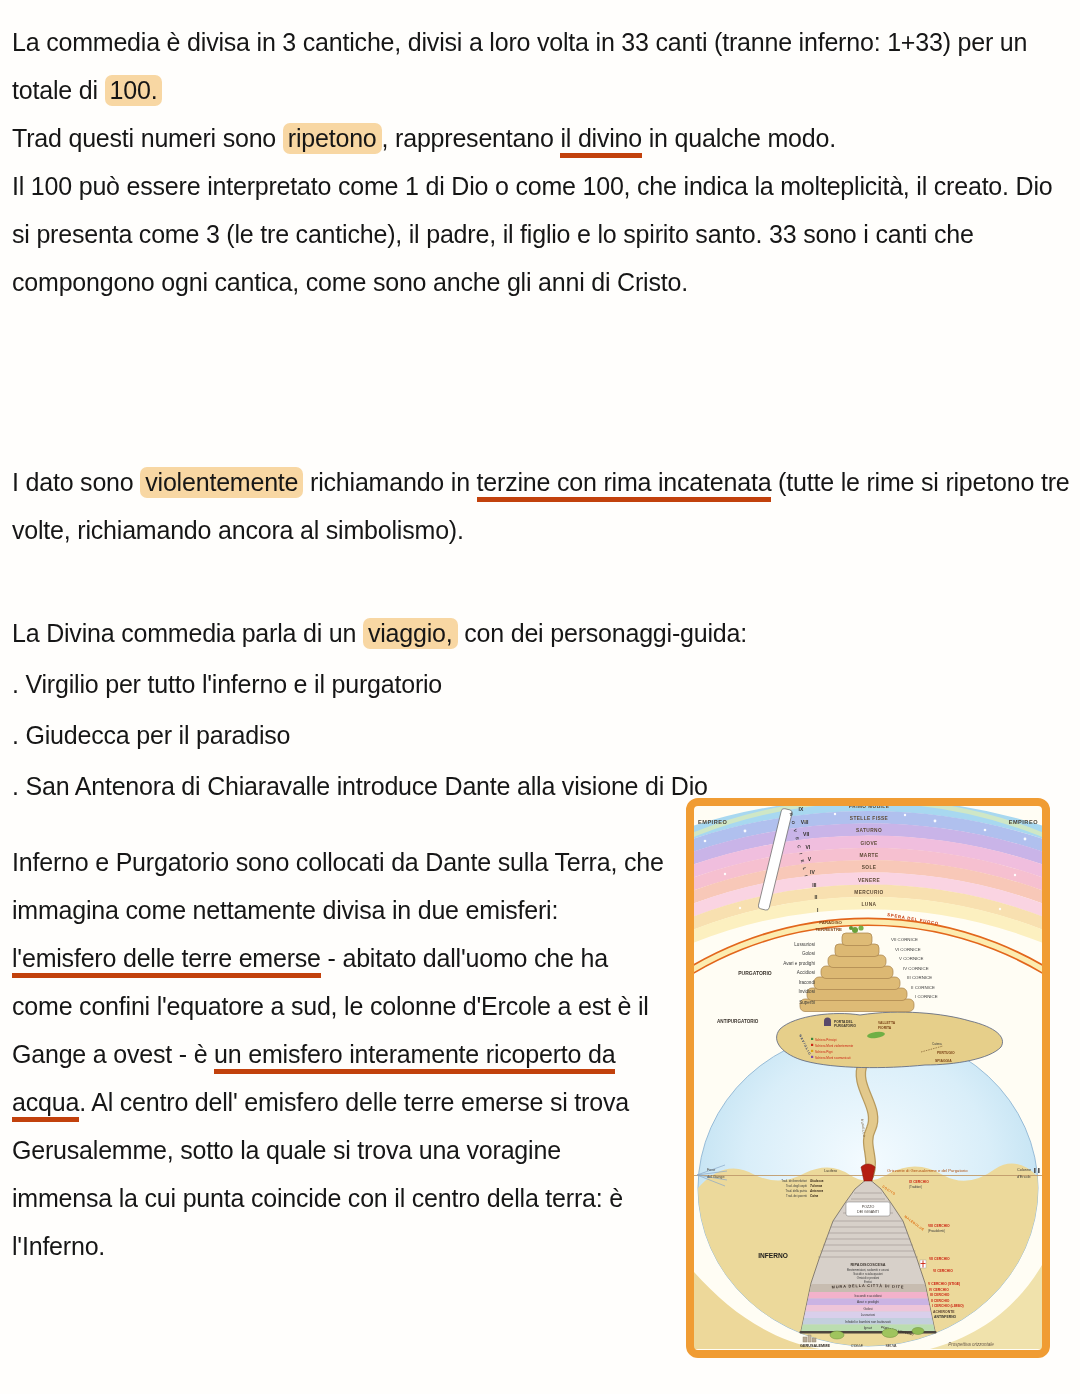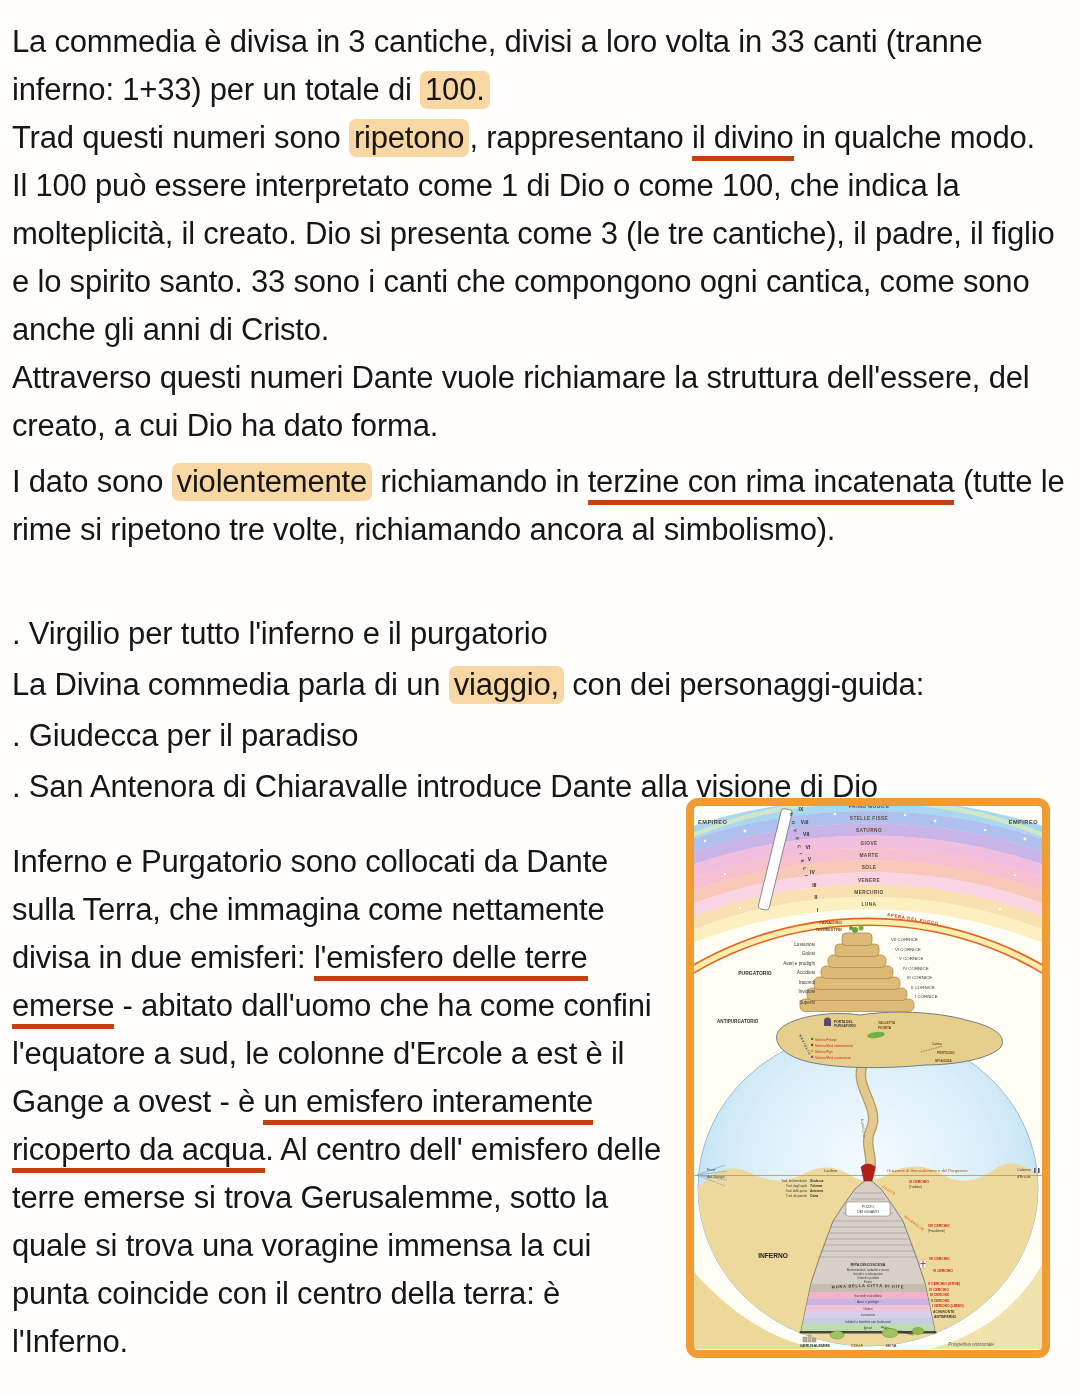--- a/index.html
+++ b/index.html
@@ -1,20 +1,20 @@
 <!DOCTYPE html>
 <html><head>
 <meta charset="utf-8">
 <style>
   html,body{margin:0;padding:0;background:#ffffff;}
   #page{
     position:relative;width:1080px;height:1394px;background:#fffefc;overflow:hidden;
     font-family:"Liberation Sans","DejaVu Sans",sans-serif;color:#161616;
   }
-  .txt{font-size:31px;letter-spacing:-0.2px;line-height:48px;}
+  .txt{font-size:25px;letter-spacing:-0.2px;line-height:48px;}
   #block1{position:absolute;left:12px;top:18px;width:1058px;}
   #block2{position:absolute;left:12px;top:458px;width:1058px;}
   #block3{position:absolute;left:12px;top:608px;width:1058px;line-height:51px;}
   #block4{position:absolute;left:12px;top:838px;width:652px;}
   .hl{background:#f8d7a3;border-radius:7px;padding:1px 5px 2px 5px;box-decoration-break:clone;-webkit-box-decoration-break:clone;}
   .ul{border-bottom:5px solid #c2410c;padding-bottom:1px;box-decoration-break:clone;-webkit-box-decoration-break:clone;}
   p{margin:0;}
   #diagram-box{position:absolute;left:685px;top:797px;width:366px;height:562px;}
   svg text{font-family:"Liberation Sans","DejaVu Sans",sans-serif;}
   .pl{font-size:4.8px;font-weight:bold;fill:#5d4a35;letter-spacing:.4px;}
@@ -29,30 +29,29 @@
 </style>
 </head>
 <body>
 
 <div id="page">
 
   <div id="block1" class="txt">
     <p><span>La commedia è divisa in 3 cantiche, divisi a loro volta in 33 canti (tranne inferno: 1+33) per un totale di </span><span class="hl">100.</span></p>
     <p><span>Trad questi numeri sono </span><span class="hl">ripetono</span><span>, rappresentano </span><span class="ul">il divino</span><span> in qualche modo.</span></p>
     <p>Il 100 può essere interpretato come 1 di Dio o come 100, che indica la molteplicità, il creato. Dio si presenta come 3 (le tre cantiche), il padre, il figlio e lo spirito santo. 33 sono i canti che compongono ogni cantica, come sono anche gli anni di Cristo.</p>
-    <p>Attraverso questi numeri Dante vuole richiamare la struttura dell'essere, del creato, a cui Dio ha dato forma.</p>
   </div>
 
   <div id="block2" class="txt">
     <p><span>I dato sono </span><span class="hl">violentemente</span><span> richiamando in </span><span class="ul">terzine con rima incatenata</span><span> (tutte le rime si ripetono tre volte, richiamando ancora al simbolismo).</span></p>
   </div>
 
   <div id="block3" class="txt">
+    <p><span>La Divina commedia parla di un </span><span class="hl">viaggio,</span><span> con dei personaggi-guida:</span></p>
     <p>. Virgilio per tutto l'inferno e il purgatorio</p>
-    <p><span>La Divina commedia parla di un </span><span class="hl">viaggio,</span><span> con dei personaggi-guida:</span></p>
     <p>. Giudecca per il paradiso</p>
     <p>. San Antenora di Chiaravalle introduce Dante alla visione di Dio</p>
   </div>
 
   <div id="block4" class="txt">
     <p><span>Inferno e Purgatorio sono collocati da Dante sulla Terra, che immagina come nettamente divisa in due emisferi: </span><span class="ul">l'emisfero delle terre emerse</span><span> - abitato dall'uomo che ha come confini l'equatore a sud, le colonne d'Ercole a est è il Gange a ovest - è </span><span class="ul">un emisfero interamente ricoperto da acqua</span><span>. Al centro dell' emisfero delle terre emerse si trova Gerusalemme, sotto la quale si trova una voragine immensa la cui punta coincide con il centro della terra: è l'Inferno.</span></p>
   </div>
 
   <div id="diagram-box">
   <svg viewBox="0 0 366 562" width="366" height="562">

